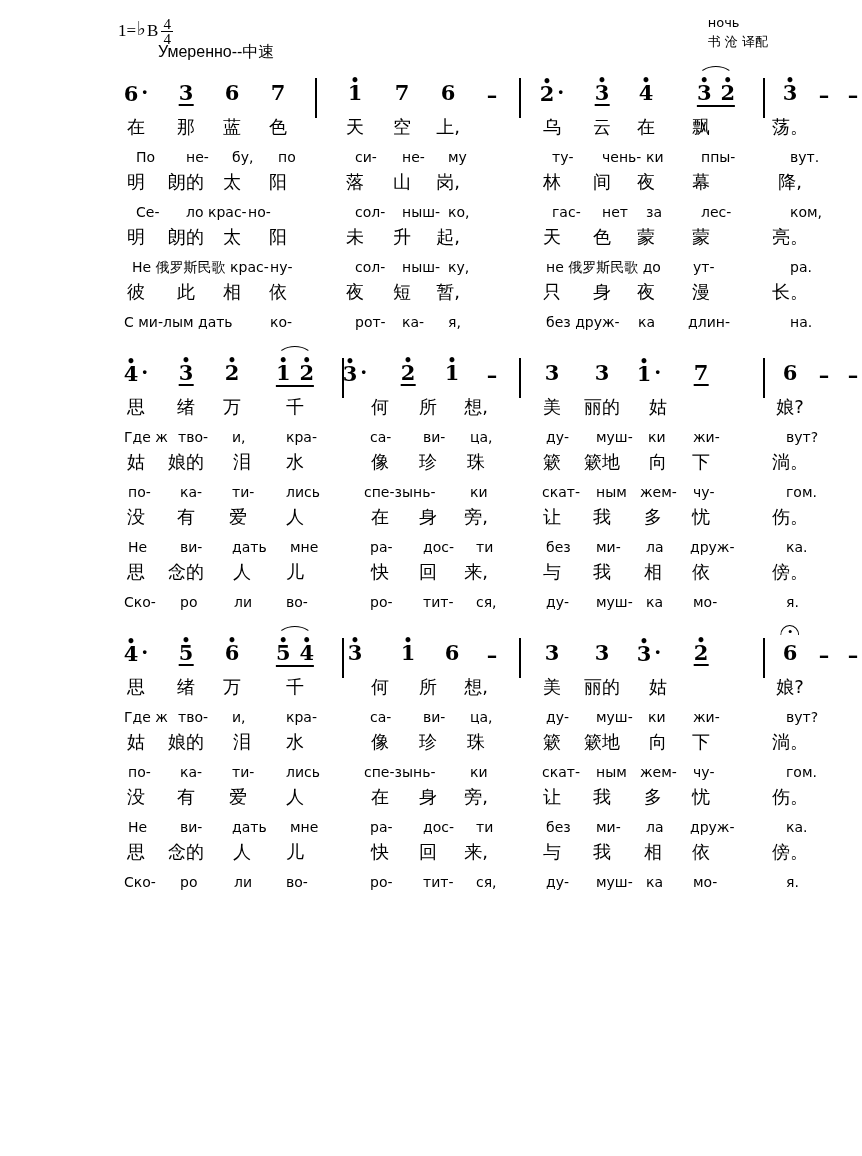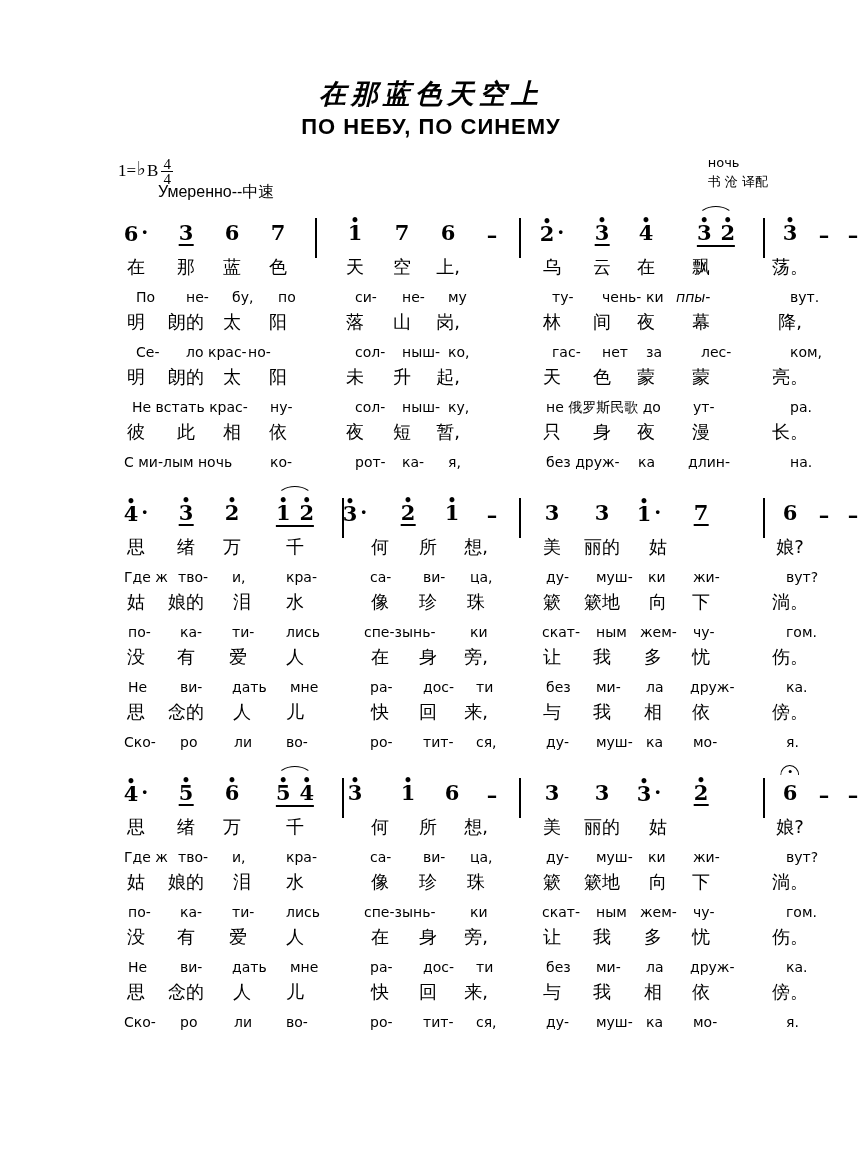--- a/index.html
+++ b/index.html
@@ -233,24 +233,20 @@
     line-height: 1;
   }
 
   .spacer-sys { height: 16px; }
 </style>
 </head>
 <body>
 
 <div class="sheet">
 
-  <div class="title-block">
-    <div class="title-cn">在那蓝色天空上</div>
-    <div class="title-ru">ПО НЕБУ, ПО СИНЕМУ</div>
-  </div>
 
   <div class="meta-row">
     <div class="keysig">
       <span>1=</span>
       <span class="flat">♭</span>
       <span>B</span>
       <span class="frac">
         <span class="num">4</span>
         <span class="den">4</span>
       </span>
@@ -306,21 +302,21 @@
             <div class="cell lleft" style="left: 18px; top: 6px;"><span class="lyr-ru">По</span></div>
             <div class="cell lleft" style="left: 68px; top: 6px;"><span class="lyr-ru">не-</span></div>
             <div class="cell lleft" style="left: 114px; top: 6px;"><span class="lyr-ru">бу,</span></div>
             <div class="cell lleft" style="left: 160px; top: 6px;"><span class="lyr-ru">по</span></div>
             <div class="cell lleft" style="left: 237px; top: 6px;"><span class="lyr-ru">си-</span></div>
             <div class="cell lleft" style="left: 284px; top: 6px;"><span class="lyr-ru">не-</span></div>
             <div class="cell lleft" style="left: 330px; top: 6px;"><span class="lyr-ru">му</span></div>
             <div class="cell lleft" style="left: 434px; top: 6px;"><span class="lyr-ru">ту-</span></div>
             <div class="cell lleft" style="left: 484px; top: 6px;"><span class="lyr-ru">чень-</span></div>
             <div class="cell lleft" style="left: 528px; top: 6px;"><span class="lyr-ru">ки</span></div>
-            <div class="cell lleft" style="left: 558px; top: 6px; font-style: italic;"><span class="lyr-ru">ппы-</span></div>
+            <div class="cell lleft" style="left: 583px; top: 6px;"><span class="lyr-ru">ппы-</span></div>
             <div class="cell lleft" style="left: 672px; top: 6px;"><span class="lyr-ru">вут.</span></div>
           </div>
           <div class="lyric-row cn">
             <div class="cell" style="left: 18px; top: 4px;"><span class="lyr-cn">明</span></div>
             <div class="cell" style="left: 68px; top: 4px;"><span class="lyr-cn">朗的</span></div>
             <div class="cell" style="left: 114px; top: 4px;"><span class="lyr-cn">太</span></div>
             <div class="cell" style="left: 160px; top: 4px;"><span class="lyr-cn">阳</span></div>
             <div class="cell" style="left: 237px; top: 4px;"><span class="lyr-cn">落</span></div>
             <div class="cell" style="left: 284px; top: 4px;"><span class="lyr-cn">山</span></div>
             <div class="cell" style="left: 330px; top: 4px;"><span class="lyr-cn">岗,</span></div>
@@ -351,21 +347,21 @@
             <div class="cell" style="left: 237px; top: 4px;"><span class="lyr-cn">未</span></div>
             <div class="cell" style="left: 284px; top: 4px;"><span class="lyr-cn">升</span></div>
             <div class="cell" style="left: 330px; top: 4px;"><span class="lyr-cn">起,</span></div>
             <div class="cell" style="left: 434px; top: 4px;"><span class="lyr-cn">天</span></div>
             <div class="cell" style="left: 484px; top: 4px;"><span class="lyr-cn">色</span></div>
             <div class="cell" style="left: 528px; top: 4px;"><span class="lyr-cn">蒙</span></div>
             <div class="cell" style="left: 583px; top: 4px;"><span class="lyr-cn">蒙</span></div>
             <div class="cell" style="left: 672px; top: 4px;"><span class="lyr-cn">亮。</span></div>
           </div>
           <div class="lyric-row">
-            <div class="cell lleft" style="left: 14px; top: 6px;"><span class="lyr-ru">Не встать крас-</span></div>
+            <div class="cell lleft" style="left: 14px; top: 6px;"><span class="lyr-ru">Не 俄罗斯民歌 крас-</span></div>
             <div class="cell lleft" style="left: 152px; top: 6px;"><span class="lyr-ru">ну-</span></div>
             <div class="cell lleft" style="left: 237px; top: 6px;"><span class="lyr-ru">сол-</span></div>
             <div class="cell lleft" style="left: 284px; top: 6px;"><span class="lyr-ru">ныш-</span></div>
             <div class="cell lleft" style="left: 330px; top: 6px;"><span class="lyr-ru">ку,</span></div>
             <div class="cell lleft" style="left: 428px; top: 6px;"><span class="lyr-ru">не 俄罗斯民歌 до</span></div>
             <div class="cell lleft" style="left: 575px; top: 6px;"><span class="lyr-ru">ут-</span></div>
             <div class="cell lleft" style="left: 672px; top: 6px;"><span class="lyr-ru">ра.</span></div>
           </div>
           <div class="lyric-row cn">
             <div class="cell" style="left: 18px; top: 4px;"><span class="lyr-cn">彼</span></div>
@@ -375,21 +371,21 @@
             <div class="cell" style="left: 237px; top: 4px;"><span class="lyr-cn">夜</span></div>
             <div class="cell" style="left: 284px; top: 4px;"><span class="lyr-cn">短</span></div>
             <div class="cell" style="left: 330px; top: 4px;"><span class="lyr-cn">暂,</span></div>
             <div class="cell" style="left: 434px; top: 4px;"><span class="lyr-cn">只</span></div>
             <div class="cell" style="left: 484px; top: 4px;"><span class="lyr-cn">身</span></div>
             <div class="cell" style="left: 528px; top: 4px;"><span class="lyr-cn">夜</span></div>
             <div class="cell" style="left: 583px; top: 4px;"><span class="lyr-cn">漫</span></div>
             <div class="cell" style="left: 672px; top: 4px;"><span class="lyr-cn">长。</span></div>
           </div>
           <div class="lyric-row">
-            <div class="cell lleft" style="left: 6px; top: 6px;"><span class="lyr-ru">С ми-лым ночь</span></div>
+            <div class="cell lleft" style="left: 6px; top: 6px;"><span class="lyr-ru">С ми-лым дать</span></div>
             <div class="cell lleft" style="left: 152px; top: 6px;"><span class="lyr-ru">ко-</span></div>
             <div class="cell lleft" style="left: 237px; top: 6px;"><span class="lyr-ru">рот-</span></div>
             <div class="cell lleft" style="left: 284px; top: 6px;"><span class="lyr-ru">ка-</span></div>
             <div class="cell lleft" style="left: 330px; top: 6px;"><span class="lyr-ru">я,</span></div>
             <div class="cell lleft" style="left: 428px; top: 6px;"><span class="lyr-ru">без друж-</span></div>
             <div class="cell lleft" style="left: 520px; top: 6px;"><span class="lyr-ru">ка</span></div>
             <div class="cell lleft" style="left: 570px; top: 6px;"><span class="lyr-ru">длин-</span></div>
             <div class="cell lleft" style="left: 672px; top: 6px;"><span class="lyr-ru">на.</span></div>
           </div>
         </div>

